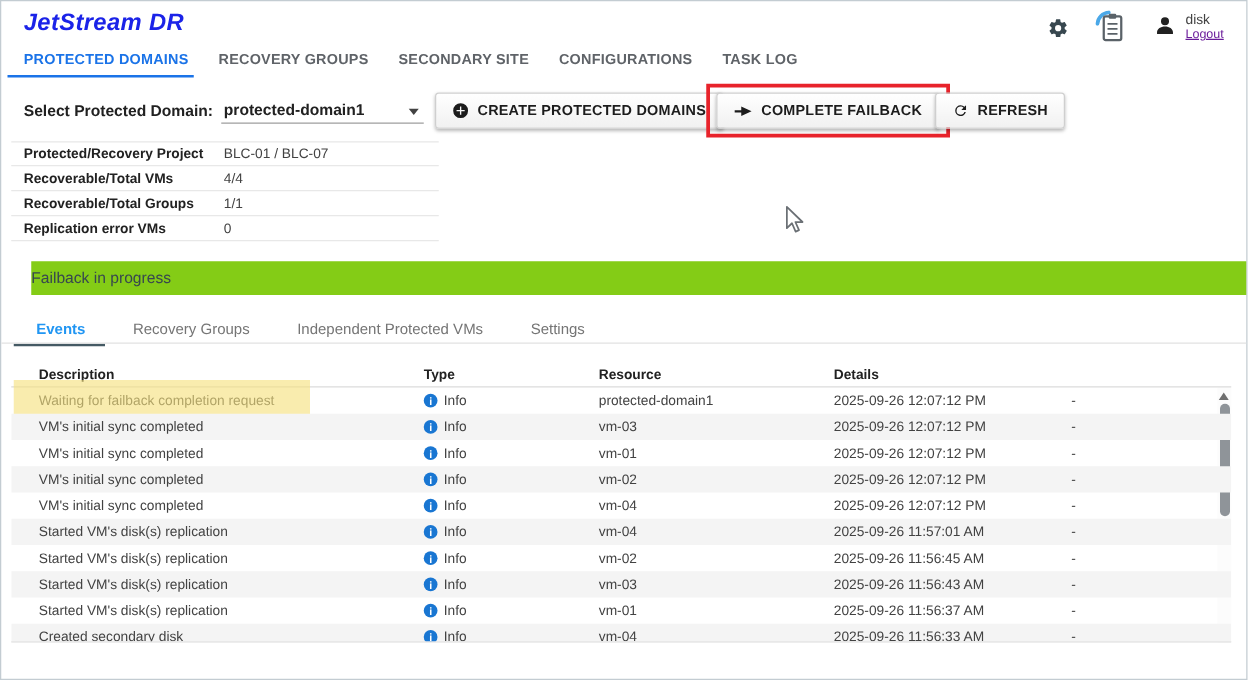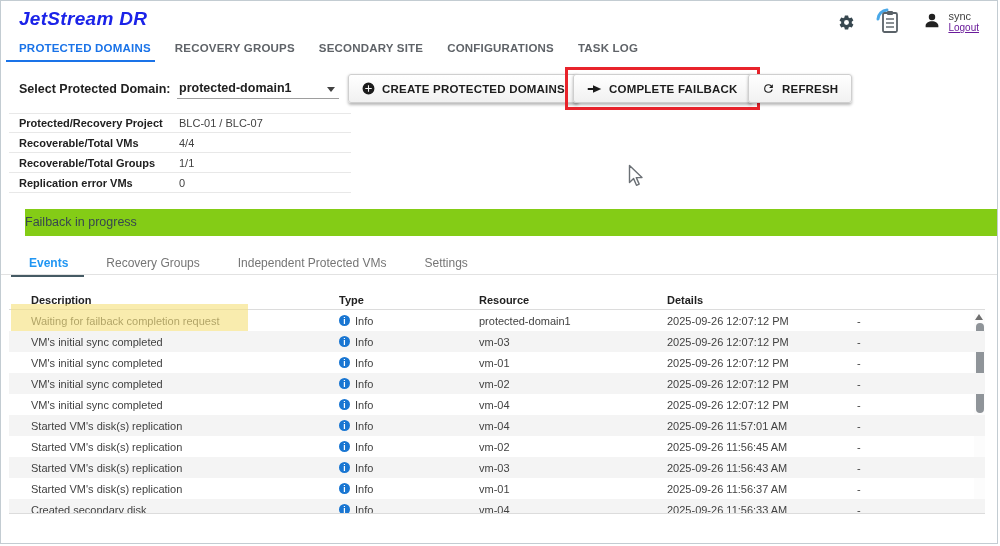--- a/index.html
+++ b/index.html
@@ -97,21 +97,21 @@
         <line x1="11" y1="20" x2="19" y2="20" stroke="#5a6268" stroke-width="1.4"></line>
       </svg>
     </span>
     <span class="userbox">
       <span style="margin-top:4px">
         <svg width="18" height="19" viewBox="0 0 24 24">
             <path fill="#212121" d="M12 3a4.3 4.3 0 1 1 0 8.6A4.3 4.3 0 0 1 12 3zm0 10c4.6 0 8.5 2.6 8.5 6v2h-17v-2c0-3.4 3.9-6 8.5-6z"></path>
           </svg>
       </span>
       <span class="user-meta">
-        <span class="user-name">sync</span>
+        <span class="user-name">disk</span>
         <span class="logout">Logout</span>
       </span>
     </span>
   </div>
 
   <div class="nav">
       <div class="nav-item active">PROTECTED DOMAINS</div>
       <div class="nav-item">RECOVERY GROUPS</div>
       <div class="nav-item">SECONDARY SITE</div>
       <div class="nav-item">CONFIGURATIONS</div>

